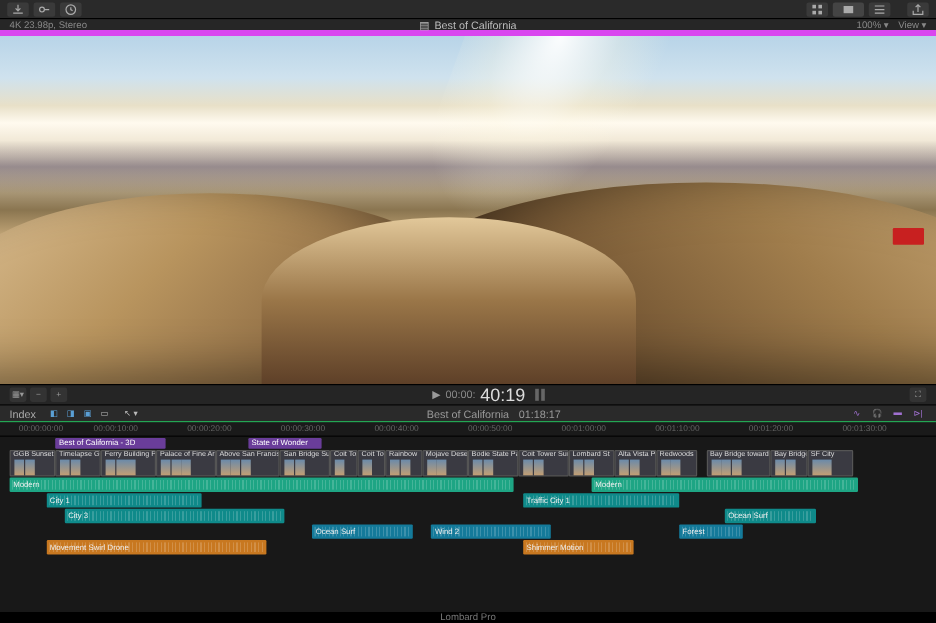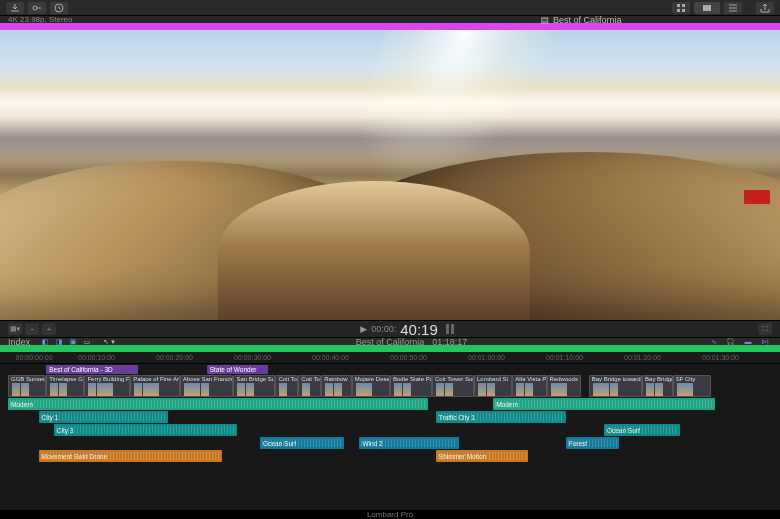--- a/index.html
+++ b/index.html
@@ -7,21 +7,21 @@
 .app{width:780px;height:510px;background:#1a1a1a;display:flex;flex-direction:column}
 .hardware-label{height:9px;line-height:9px;text-align:center;background:#000;color:#777;font-size:8px}
 
 
 .top-toolbar{height:16px;background:#2a2a2a;display:flex;align-items:center;padding:0 6px;gap:4px;border-bottom:1px solid #000}
 .tb-btn{width:18px;height:12px;background:#3a3a3a;border-radius:2px;display:flex;align-items:center;justify-content:center;color:#aaa;font-size:7px;cursor:pointer}
 .tb-spacer{flex:1}
 .tb-pill{height:12px;padding:0 8px;background:#444;border-radius:2px;display:flex;align-items:center;color:#bbb;cursor:pointer}
 
 
-.title-bar{height:14px;background:#262626;display:flex;align-items:center;padding:0 8px;border-bottom:7px solid #d946ef}
+.title-bar{height:14px;background:#262626;display:flex;align-items:center;padding:0 8px;border-bottom:5px solid #d946ef}
 .title-left{flex:1;color:#888;font-size:8px}
 .title-center{flex:1;text-align:center;color:#bbb;display:flex;align-items:center;justify-content:center;gap:4px}
 .title-right{flex:1;display:flex;justify-content:flex-end;gap:8px;color:#888;font-size:8px}
 
 
 .viewer{height:290px;position:relative;background:linear-gradient(to bottom,#b8d4e8 0%,#cfe2ee 12%,#e8e0c8 20%,#fffaef 25%,#e4d8c0 35%,#8a7550 50%,#d4b584 60%,#c09f6e 70%,#835f3e 82%,#5a3f2a 92%,#3a2818 100%);overflow:hidden}
 .sky{position:absolute;inset:0 0 55% 0}
 .sun-ray{position:absolute;top:0;left:45%;width:200px;height:200px;background:radial-gradient(ellipse at 40% 0%,rgba(255,255,255,.95),rgba(255,250,230,.3) 30%,transparent 55%);transform:skewX(-20deg)}
 .horizon{position:absolute;top:30%;left:0;right:0;height:15%;background:linear-gradient(to bottom,transparent,rgba(90,80,110,.5),transparent)}
 .dune{position:absolute;border-radius:50% 50% 0 0}
@@ -36,21 +36,21 @@
 .vc-btn{width:14px;height:12px;background:#333;border-radius:2px;display:flex;align-items:center;justify-content:center;color:#999;cursor:pointer;font-size:7px}
 .vc-spacer{flex:1}
 .timecode{display:flex;align-items:center;gap:4px;font-family:monospace}
 .tc-play{color:#999;cursor:pointer}
 .tc-small{color:#888;font-size:9px}
 .tc-large{color:#ddd;font-size:15px;font-weight:300}
 .tc-pause{display:flex;gap:2px;margin-left:4px}
 .tc-pause span{width:3px;height:10px;background:#666}
 
 
-.index-bar{height:14px;background:#2a2a2a;display:flex;align-items:center;padding:0 8px;gap:8px;border-bottom:7px solid #22c55e}
+.index-bar{height:14px;background:#2a2a2a;display:flex;align-items:center;padding:0 8px;gap:8px;border-bottom:1px solid #22c55e}
 .idx-label{color:#aaa;cursor:pointer}
 .idx-btns{display:flex;gap:0}
 .idx-sq{width:14px;height:10px;display:flex;align-items:center;justify-content:center;cursor:pointer;font-size:7px}
 .idx-center{flex:1;text-align:center;color:#999;display:flex;justify-content:center;gap:8px}
 .idx-right{display:flex;gap:3px;align-items:center}
 
 
 .ruler{height:12px;background:#1a1a1a;display:flex;align-items:center;padding:0 8px;color:#666;font-size:7px;border-bottom:1px solid #000;position:relative}
 .ruler span{position:absolute}
 
@@ -121,20 +121,24 @@
         </svg>
       </div>
   </div>
 
   <div class="title-bar">
     <div class="title-left">4K 23.98p, Stereo</div>
     <div class="title-center">
       <span>▤</span>
       <span>Best of California</span>
     </div>
+    <div class="title-right">
+      <span><span>100%</span> ▾</span>
+      <span><span>View</span> ▾</span>
+    </div>
   </div>
 
   <div class="viewer">
     <div class="sky"></div>
     <div class="horizon"></div>
     <div class="sun-ray"></div>
     <div class="dune d2"></div>
     <div class="dune d1"></div>
     <div class="dune d3"></div>
     <div class="red-bar"></div>

